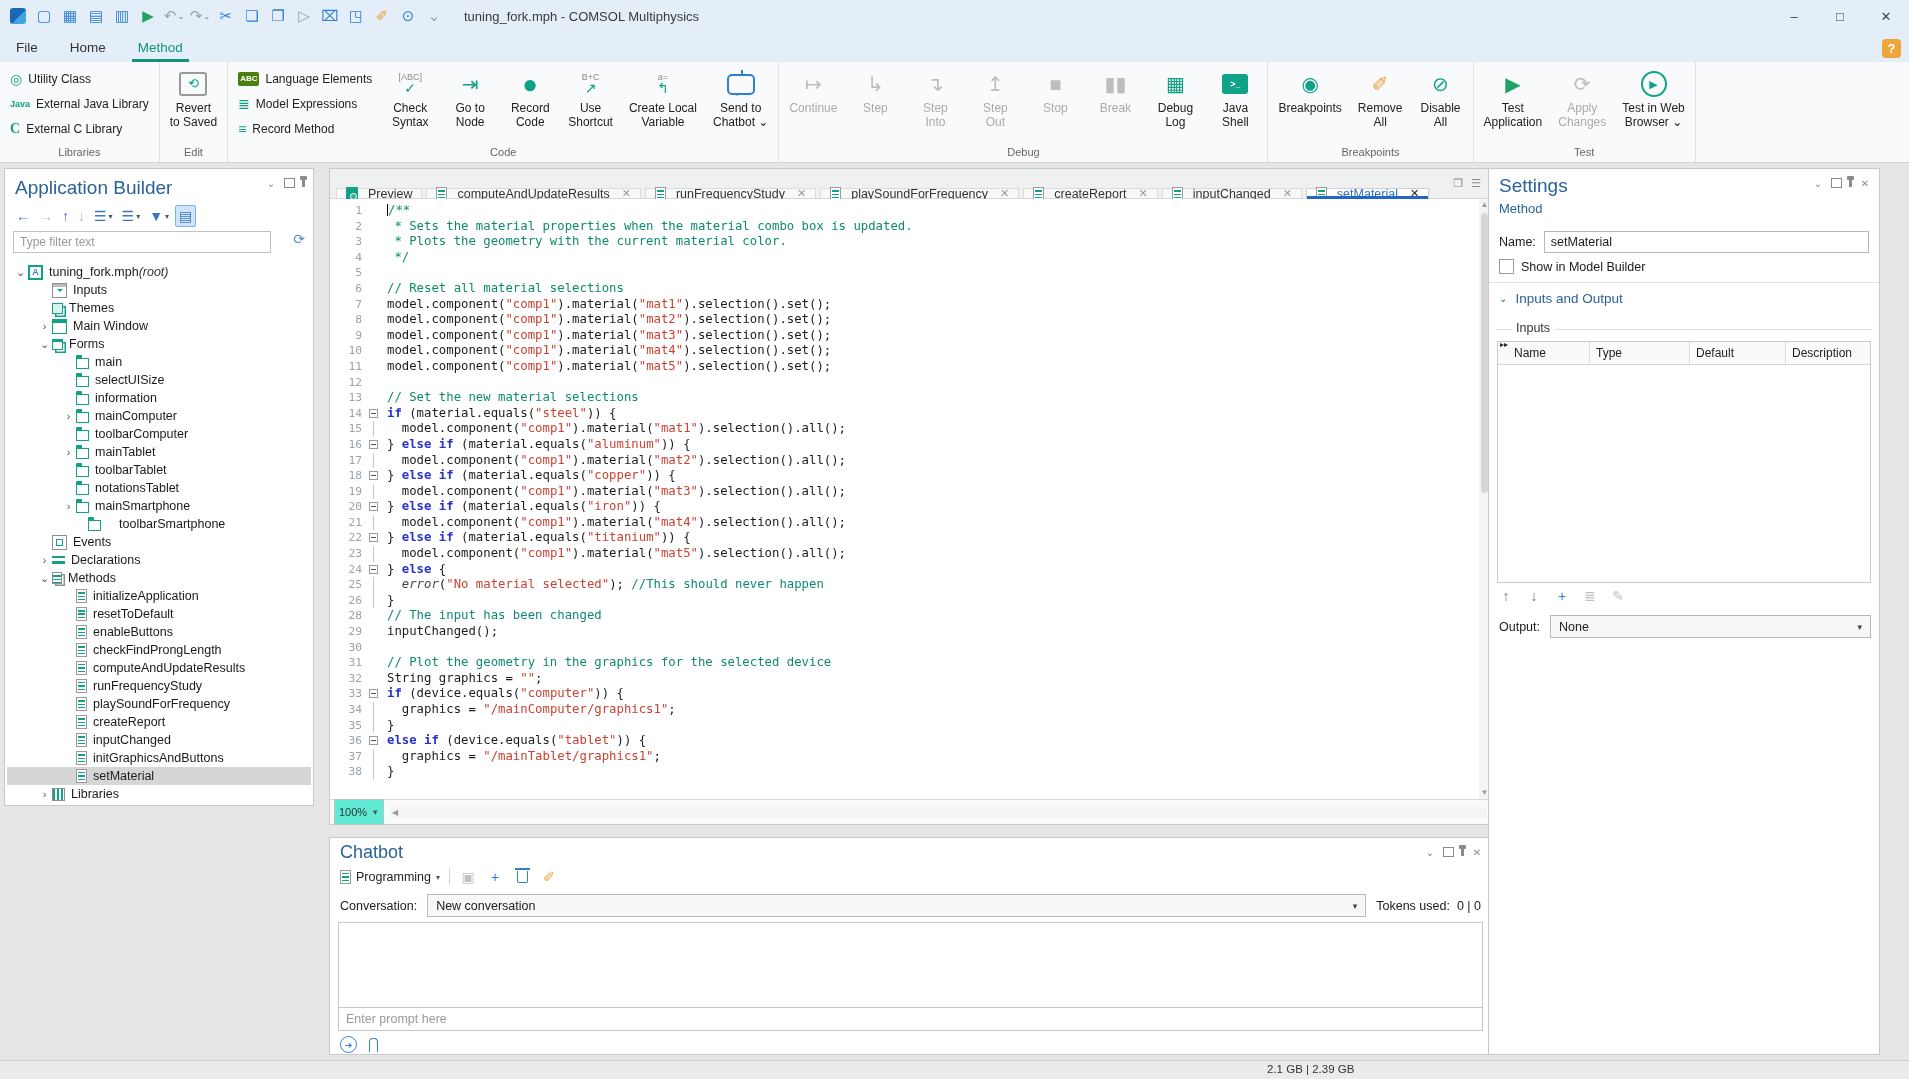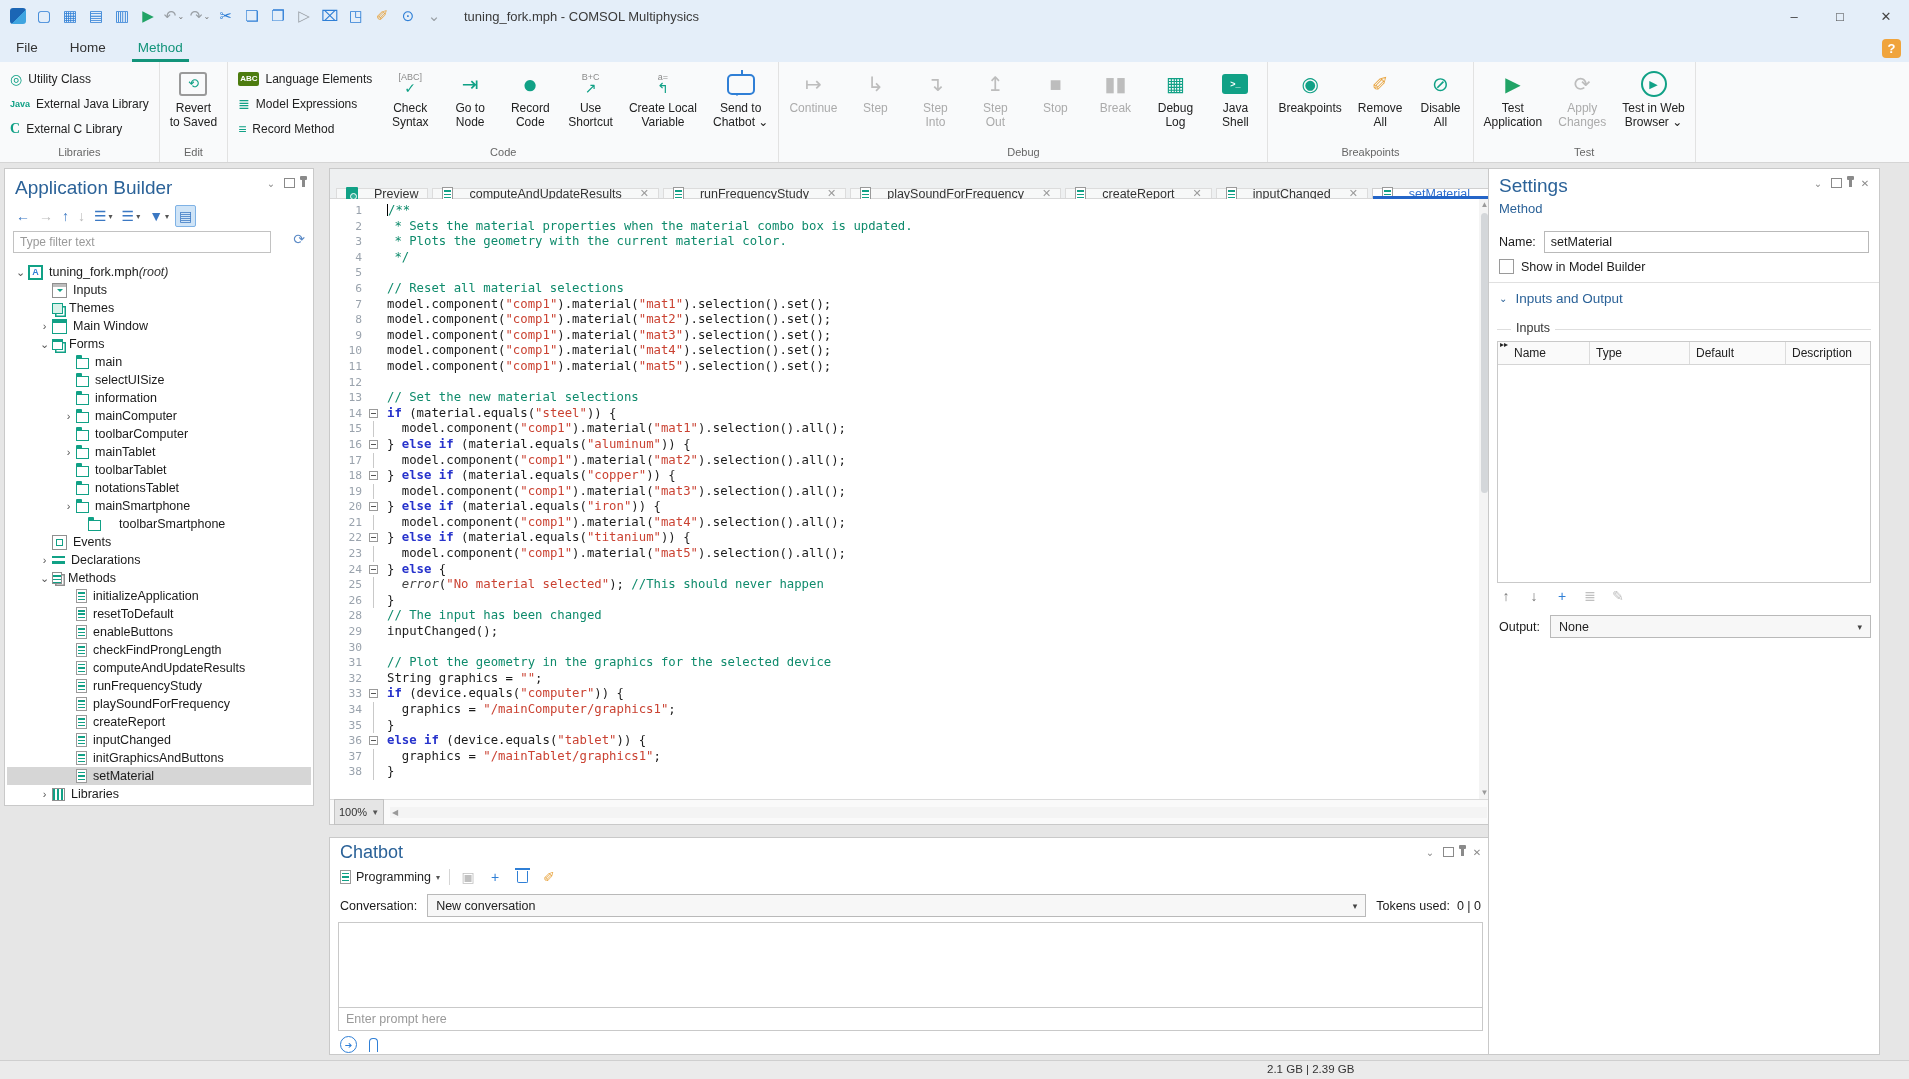--- a/index.html
+++ b/index.html
@@ -95,42 +95,42 @@
   .ti-declarations{width:13px;height:11px;margin-top:2px;background:repeating-linear-gradient(#11a186 0 2.5px,transparent 2.5px 5.5px);}
   .ti-methods{width:10px;height:12px;border:1.5px solid #8f8f8f;background:repeating-linear-gradient(#fff 0 2px,#11a186 2px 3.5px);box-shadow:3px 2px 0 -1.5px #fff,3px 2px 0 0 #8f8f8f;}
   .ti-method{width:11px;height:14px;border:1px solid #9a9a9a;background:#fff;}
   .ti-method::after{content:"";position:absolute;left:1px;right:1px;top:2px;bottom:2px;background:repeating-linear-gradient(#11a186 0 1.5px,transparent 1.5px 3.5px);}
   .ti-libraries{width:13px;height:13px;border:1px solid #8f8f8f;background:repeating-linear-gradient(90deg,#11a186 0 2px,#fff 2px 4px);}
   .ti-preview{width:12px;height:14px;background:#11a186;border-radius:1px;}
   .ti-preview::after{content:"";position:absolute;right:1px;bottom:1px;width:5px;height:5px;border:1.5px solid #fff;border-radius:50%;background:rgba(255,255,255,.15);}
 
   
   #tabbar{position:absolute;left:0;top:0;right:0;height:29px;background:#eef0f1;border-bottom:1px solid #d8d8d8;display:flex;align-items:stretch;padding-left:4px;}
-  .etab{display:flex;align-items:center;gap:16px;padding:0 9px;margin:19px 2px 0;background:#f7f8f8;border:1px solid #dcdcdc;border-bottom:none;font-size:12.5px;color:#333;position:relative;}
+  .etab{display:flex;align-items:center;gap:10px;padding:0 9px;margin:19px 2px 0;background:#f7f8f8;border:1px solid #dcdcdc;border-bottom:none;font-size:12.5px;color:#333;position:relative;}
   .etab .x{color:#9a9a9a;font-size:11px;margin-left:2px;}
   .etab.active{background:#fff;color:#2f6fd0;border-color:#d0d0d0;}
   .etab.active .x{color:#222;font-weight:bold;}
   .etab.active::after{content:"";position:absolute;left:0;right:0;bottom:-1px;height:3px;background:#2465c8;}
   #tabbar-icons{margin-left:auto;display:flex;align-items:center;gap:8px;padding-right:10px;color:#8a8a8a;font-size:11px;}
   #code-area{position:absolute;left:0;top:30px;right:0;bottom:25px;background:#fff;overflow:hidden;}
   #code-lines{position:absolute;left:0;top:4px;right:12px;}
   .cl{display:flex;height:15.6px;line-height:15.6px;font-family:"DejaVu Sans Mono","Liberation Mono",monospace;font-size:12.3px;}
   .ln{width:32px;text-align:right;color:#9aa3ad;padding-right:5px;flex:none;font-size:11.3px;font-family:"DejaVu Sans Mono",monospace;}
   .fold{width:14px;flex:none;position:relative;}
   .fbox{position:absolute;left:2px;top:3px;width:9px;height:9px;border:1px solid #9b9b9b;background:#fff;box-sizing:border-box;}
   .fbox::after{content:"";position:absolute;left:1px;right:1px;top:3px;height:1px;background:#555;}
   .fline::after{content:"";position:absolute;left:6px;top:0;bottom:0;width:1px;background:#c9c9c9;}
   .ct{white-space:pre;padding-left:6px;}
   .tok-c{color:#0f8b6c}.tok-k{color:#2733cc;font-weight:bold}.tok-s{color:#ca4232}.tok-p{color:#1c1c1c}.tok-e{color:#444;font-style:italic}
   .caret{display:inline-block;width:1px;height:12px;background:#000;vertical-align:-2px;}
   #vscroll{position:absolute;right:1px;top:30px;width:11px;bottom:25px;background:#f4f4f4;}
   #vscroll .thumb{position:absolute;left:2px;right:2px;top:14px;height:280px;background:#d4d7da;border-radius:4px;}
   #vscroll .arr{position:absolute;left:0;width:11px;height:12px;color:#9a9a9a;font-size:8px;text-align:center;line-height:12px;}
   #editor-bottom{position:absolute;left:0;right:0;bottom:0;height:24px;border-top:1px solid #dadada;background:#fafafa;display:flex;align-items:center;padding:0 4px;gap:6px;}
-  #zoom-ctl{display:flex;align-items:center;border:1px solid #c2c2c2;background:#e5e5e5;height:16px;padding:4px 4px;font-size:11px;color:#333;gap:4px;}
+  #zoom-ctl{display:flex;align-items:center;border:1px solid #c2c2c2;background:#5eead4;height:16px;padding:4px 4px;font-size:11px;color:#333;gap:4px;}
   #zoom-ctl .dd{font-size:8px;color:#555;}
   #hscroll{flex:1;height:11px;background:#f4f4f4;position:relative;}
   #hscroll .arr{position:absolute;left:2px;top:0;color:#9a9a9a;font-size:8px;line-height:11px;}
 
   
   #st-title{position:absolute;left:10px;top:6px;}
   #st-subtitle{position:absolute;left:10px;top:32px;color:#2b6298;font-size:13px;}
   #st-name-row{position:absolute;left:10px;top:62px;right:10px;display:flex;align-items:center;gap:8px;font-size:12.5px;color:#1a1a1a;}
   #st-name-input{flex:1;height:20px;border:1px solid #b9b9b9;font-size:12.5px;padding:0 6px;color:#1a1a1a;font-family:inherit;}
   #st-check-row{position:absolute;left:10px;top:90px;display:flex;align-items:center;gap:7px;font-size:12.5px;color:#1a1a1a;}

